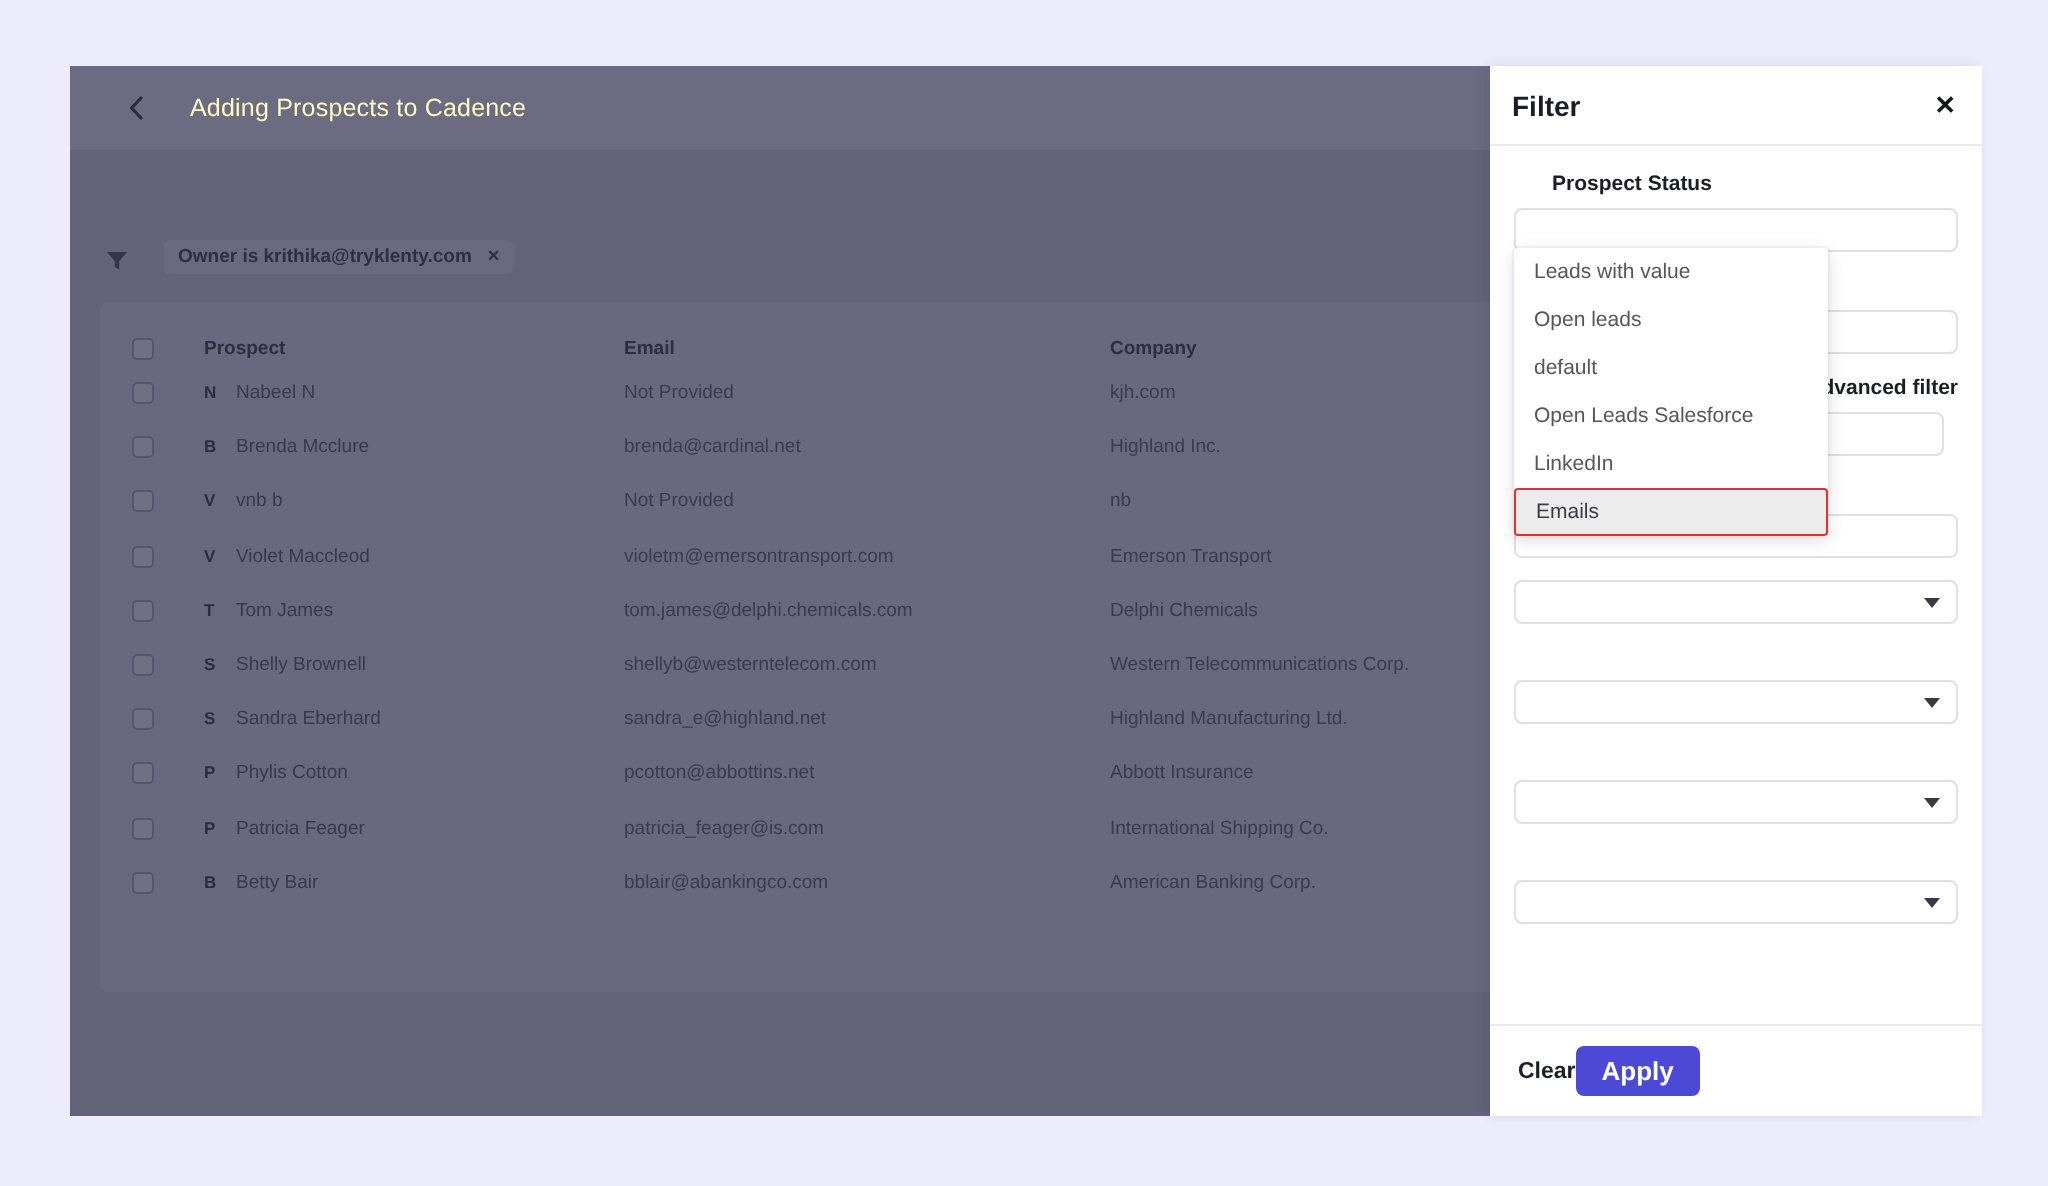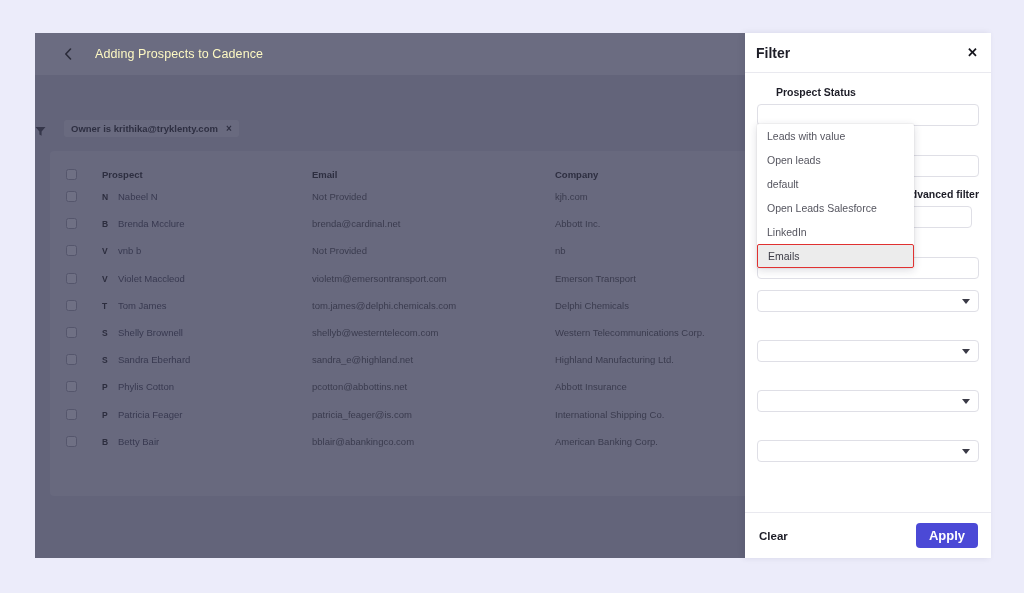--- a/index.html
+++ b/index.html
@@ -28,21 +28,21 @@
     display: flex; align-items: center; justify-content: center;
     color: #2b2c3a; font-size: 15px; line-height: 1;
   }
   .app-title {
     margin-left: 20px; font-size: 12.5px; color: #fef9c3; letter-spacing: .1px;
   }
 
   
   .chipbar {
     position: absolute; left: 0; top: 78px; width: 100%; height: 34px;
-    display: flex; align-items: center; 
+    display: flex; align-items: center; padding-left: 18px;
   }
   .funnel-icon { width: 11px; height: 11px; opacity: .85; }
   .chip {
     margin-left: 18px; display: flex; align-items: center; gap: 8px;
     font-size: 9.5px; color: #2e2f42; font-weight: 700;
     background: rgba(255,255,255,.045); padding: 3px 7px; border-radius: 3px;
   }
   .chip .chip-x { font-size: 10px; font-weight: 700; color: #2e2f42; }
 
   
@@ -130,21 +130,21 @@
     height: 24px; display: flex; align-items: center; padding-left: 10px;
     font-size: 10.5px; color: #55555f; cursor: pointer;
   }
   .dd-item.highlight {
     background: #ececec; border: 1.5px solid #e03131; border-radius: 2px;
     color: #3c3c46;
   }
 
   .panel-foot {
     height: 46px; flex: none; border-top: 1px solid #e9e9ef;
-    display: flex; align-items: center; justify-content: space-between;
+    display: flex; align-items: center; 
     padding: 0 13px 0 14px;
   }
   .clear-btn { font-size: 11.5px; font-weight: 700; color: #1d1d27; cursor: pointer; }
   .apply-btn {
     background: #4b49d6; color: #fff; font-size: 13px; font-weight: 700;
     padding: 5px 13px; border-radius: 4px; border: none; cursor: pointer;
     font-family: "Liberation Sans", sans-serif;
   }
 </style>
 </head>
@@ -201,21 +201,21 @@
               <td><span class="ava">N</span><span class="pname">Nabeel N</span></td>
               <td>Not Provided</td>
               <td>kjh.com</td>
             </tr>
             <tr>
               <td>
                 <div class="chk"></div>
               </td>
               <td><span class="ava">B</span><span class="pname">Brenda Mcclure</span></td>
               <td>brenda@cardinal.net</td>
-              <td>Abbott Inc.</td>
+              <td>Highland Inc.</td>
             </tr>
             <tr>
               <td>
                 <div class="chk"></div>
               </td>
               <td><span class="ava">V</span><span class="pname">vnb b</span></td>
               <td>Not Provided</td>
               <td>nb</td>
             </tr>
             <tr>

